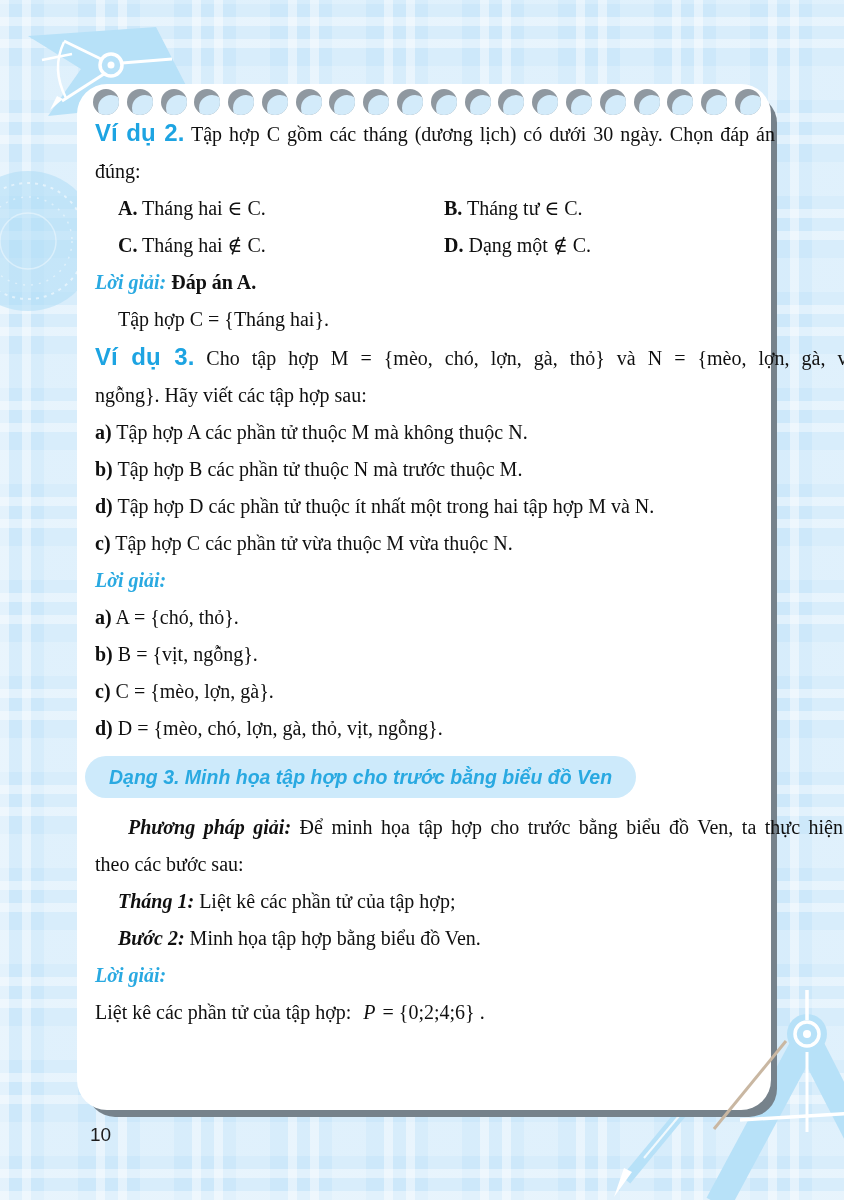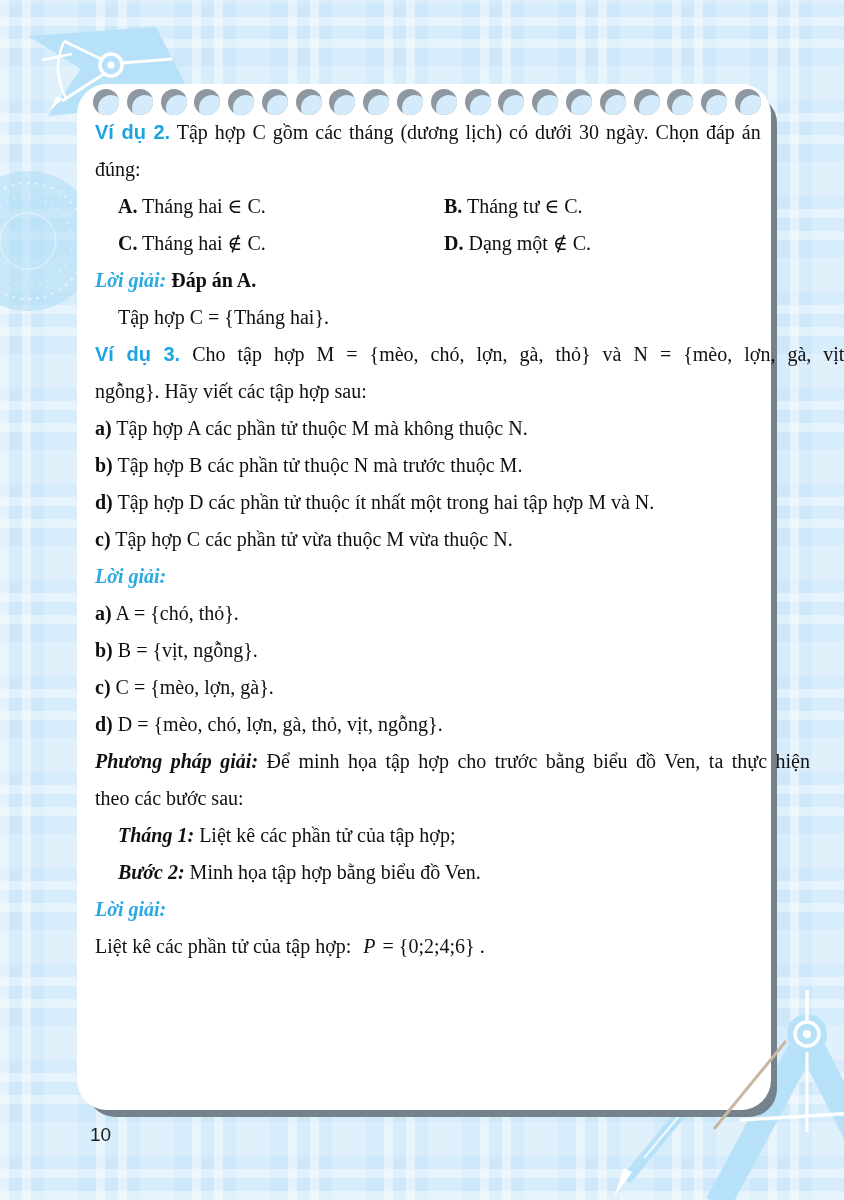--- a/index.html
+++ b/index.html
@@ -35,26 +35,26 @@
     content:'';position:absolute;left:5px;top:6px;width:26px;height:26px;
     border-radius:50%;background:#d3ebfa;
   }
   .content{
     position:absolute;left:0;top:0;right:0;
     padding:30px 6px 0 18px;
     font-size:20px;line-height:37px;color:#101010;
   }
   .ln{white-space:nowrap;}
   .ws2{word-spacing:2px;}
-  .ws3{word-spacing:3.5px;}
+  .ws3{word-spacing:3.5px;margin-left:33px;}
   .ws6{word-spacing:7px;}
   .ind{padding-left:23px;}
   .lbl-blue{
     font-family:"Liberation Sans","DejaVu Sans",sans-serif;
-    font-weight:bold;color:#1da4e2;font-size:20px;
+    font-weight:bold;color:#1da4e2;font-size:24px;
   }
   .sol{
     font-weight:bold;font-style:italic;color:#29a9e1;
   }
   b{font-weight:bold;}
   .bi{font-weight:bold;font-style:italic;}
   .mvar{font-style:italic;margin:0 7px;}
   .opts{
     display:grid;grid-template-columns:326px 1fr;padding-left:23px;
   }
@@ -200,20 +200,21 @@
     </div>
     <div class="ln">
       <b>c)</b>
       <span>C = {mèo, lợn, gà}.</span>
     </div>
     <div class="ln">
       <b>d)</b>
       <span>D = {mèo, chó, lợn, gà, thỏ, vịt, ngỗng}.</span>
     </div>
 
+    <div class="banner">Dạng 3. Minh họa tập hợp cho trước bằng biểu đồ Ven</div>
 
     <div class="ln ws3">
       <span class="bi">Phương pháp giải:</span>
       <span>Để minh họa tập hợp cho trước bằng biểu đồ Ven, ta thực hiện</span>
     </div>
     <div class="ln">theo các bước sau:</div>
 
     <div class="ln ind">
       <span class="bi">Tháng 1:</span>
       <span>Liệt kê các phần tử của tập hợp;</span>

